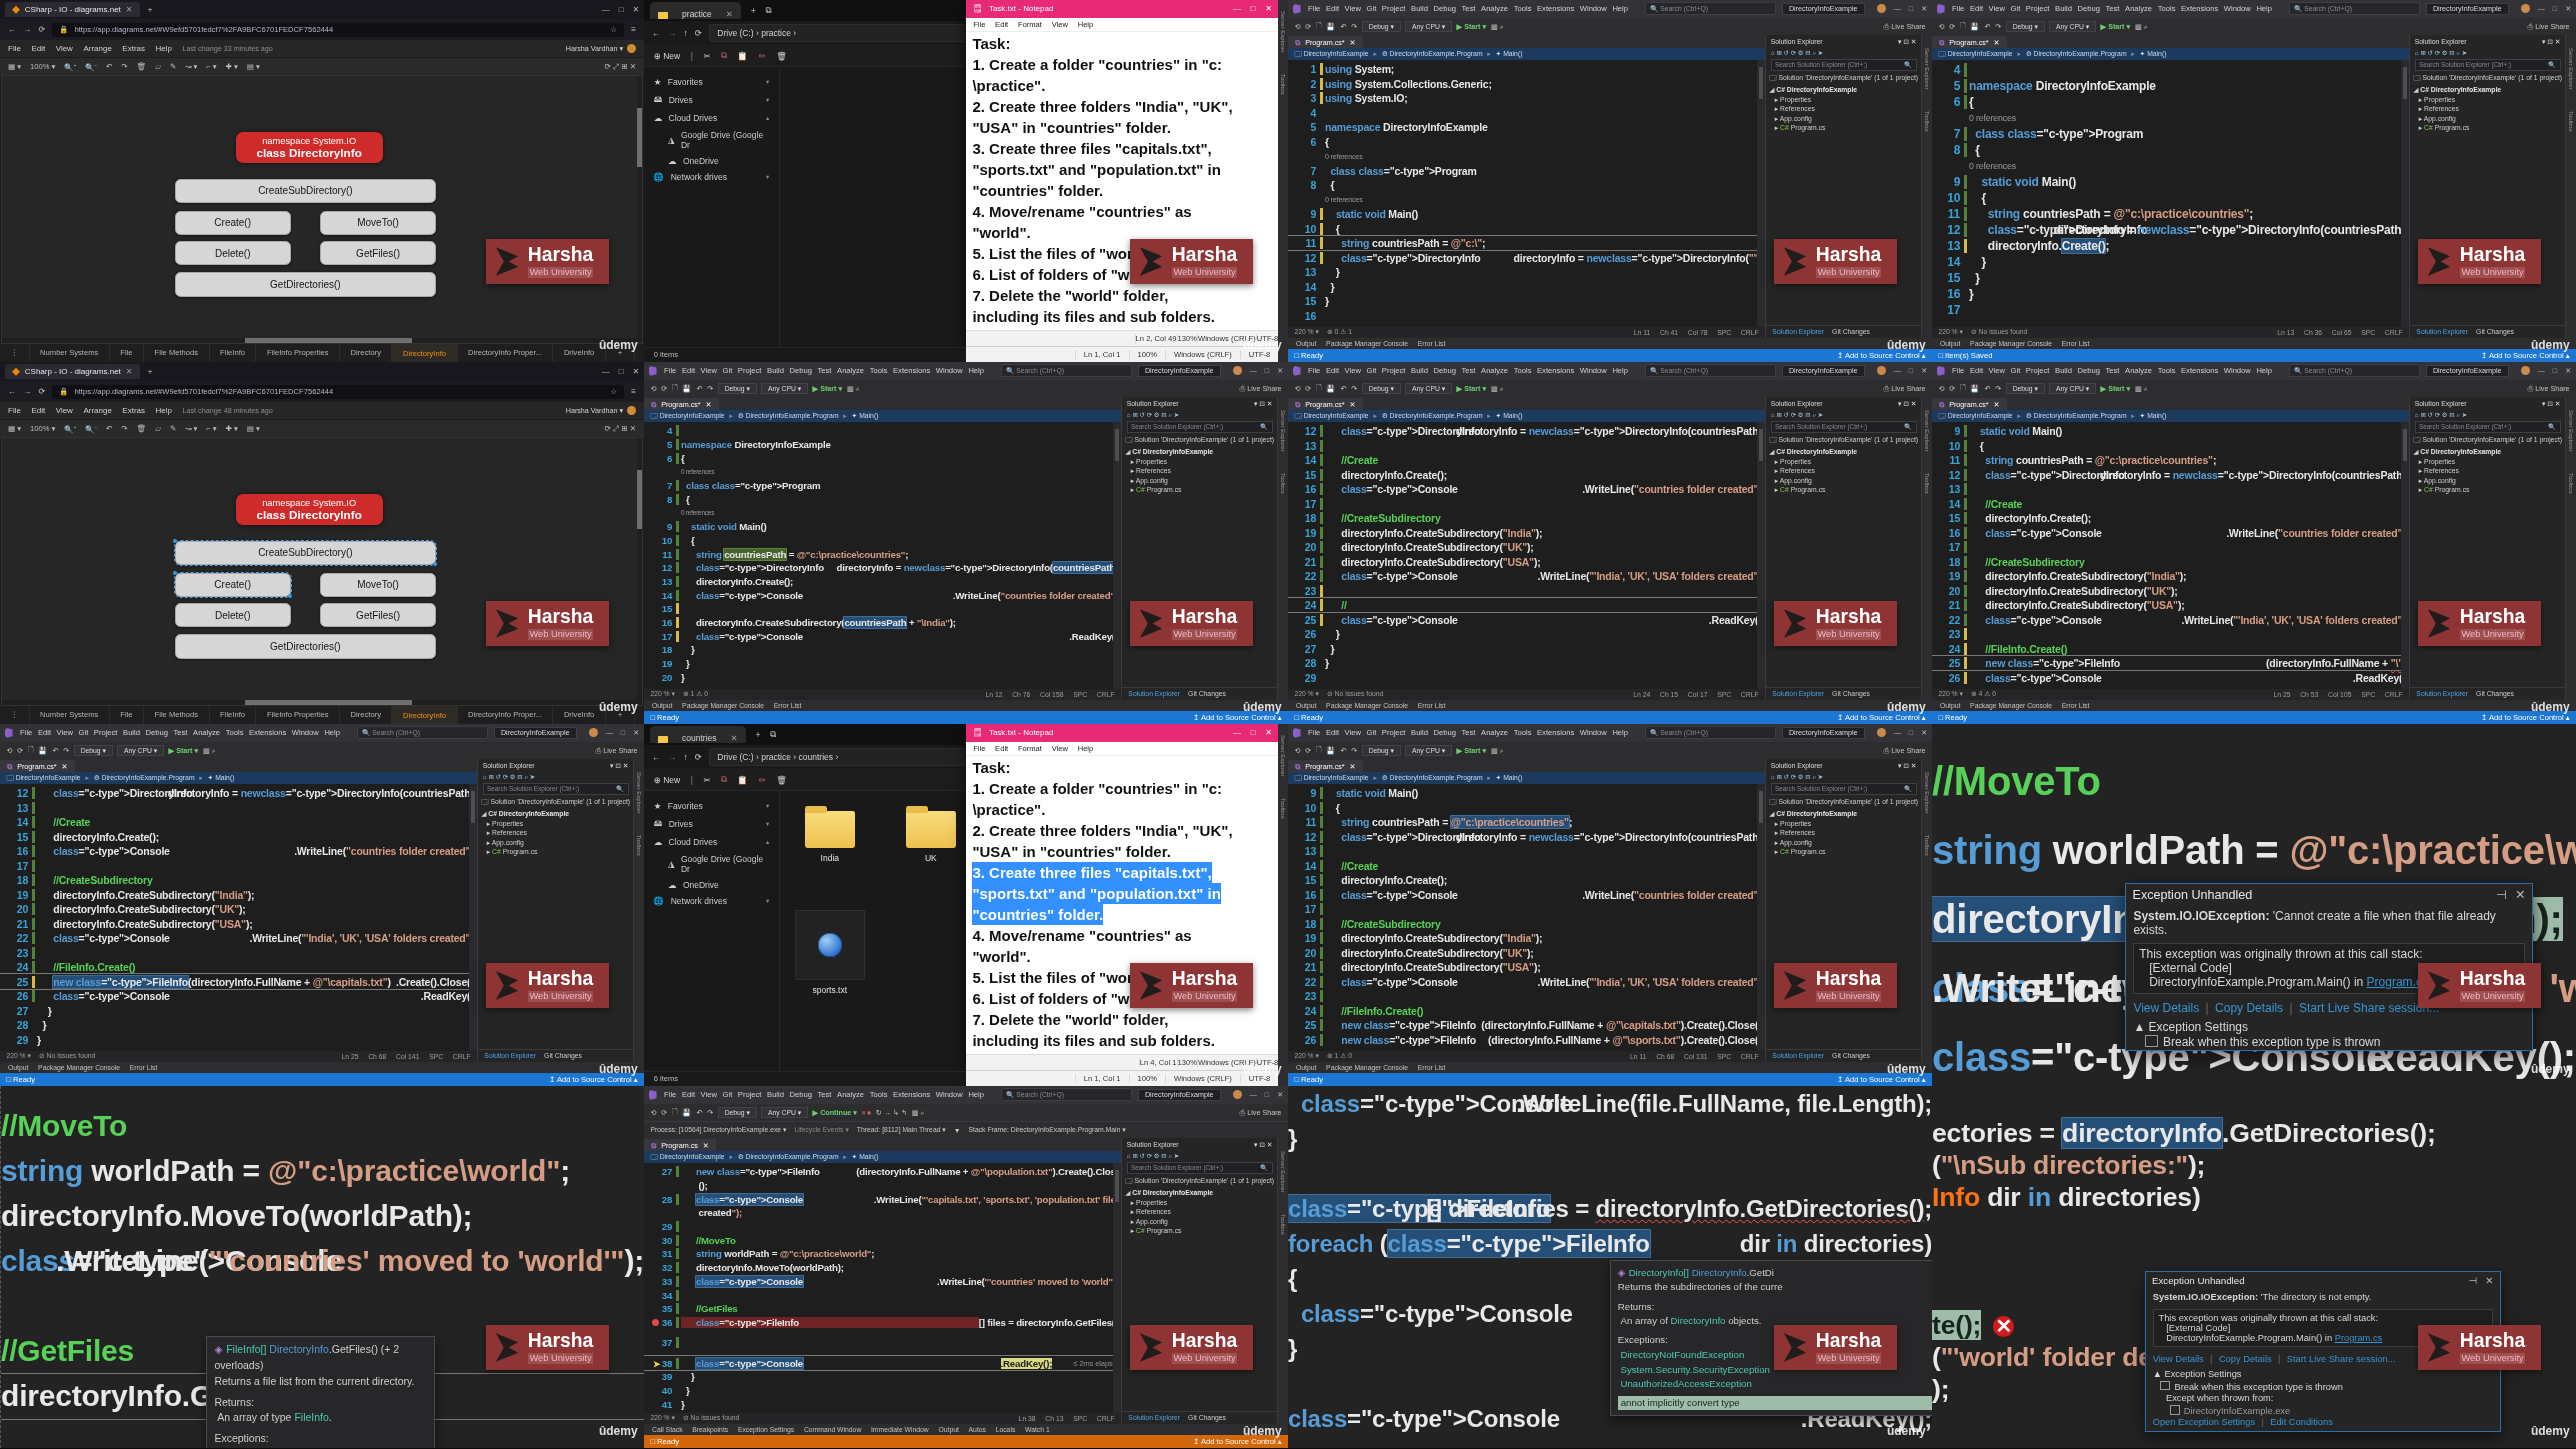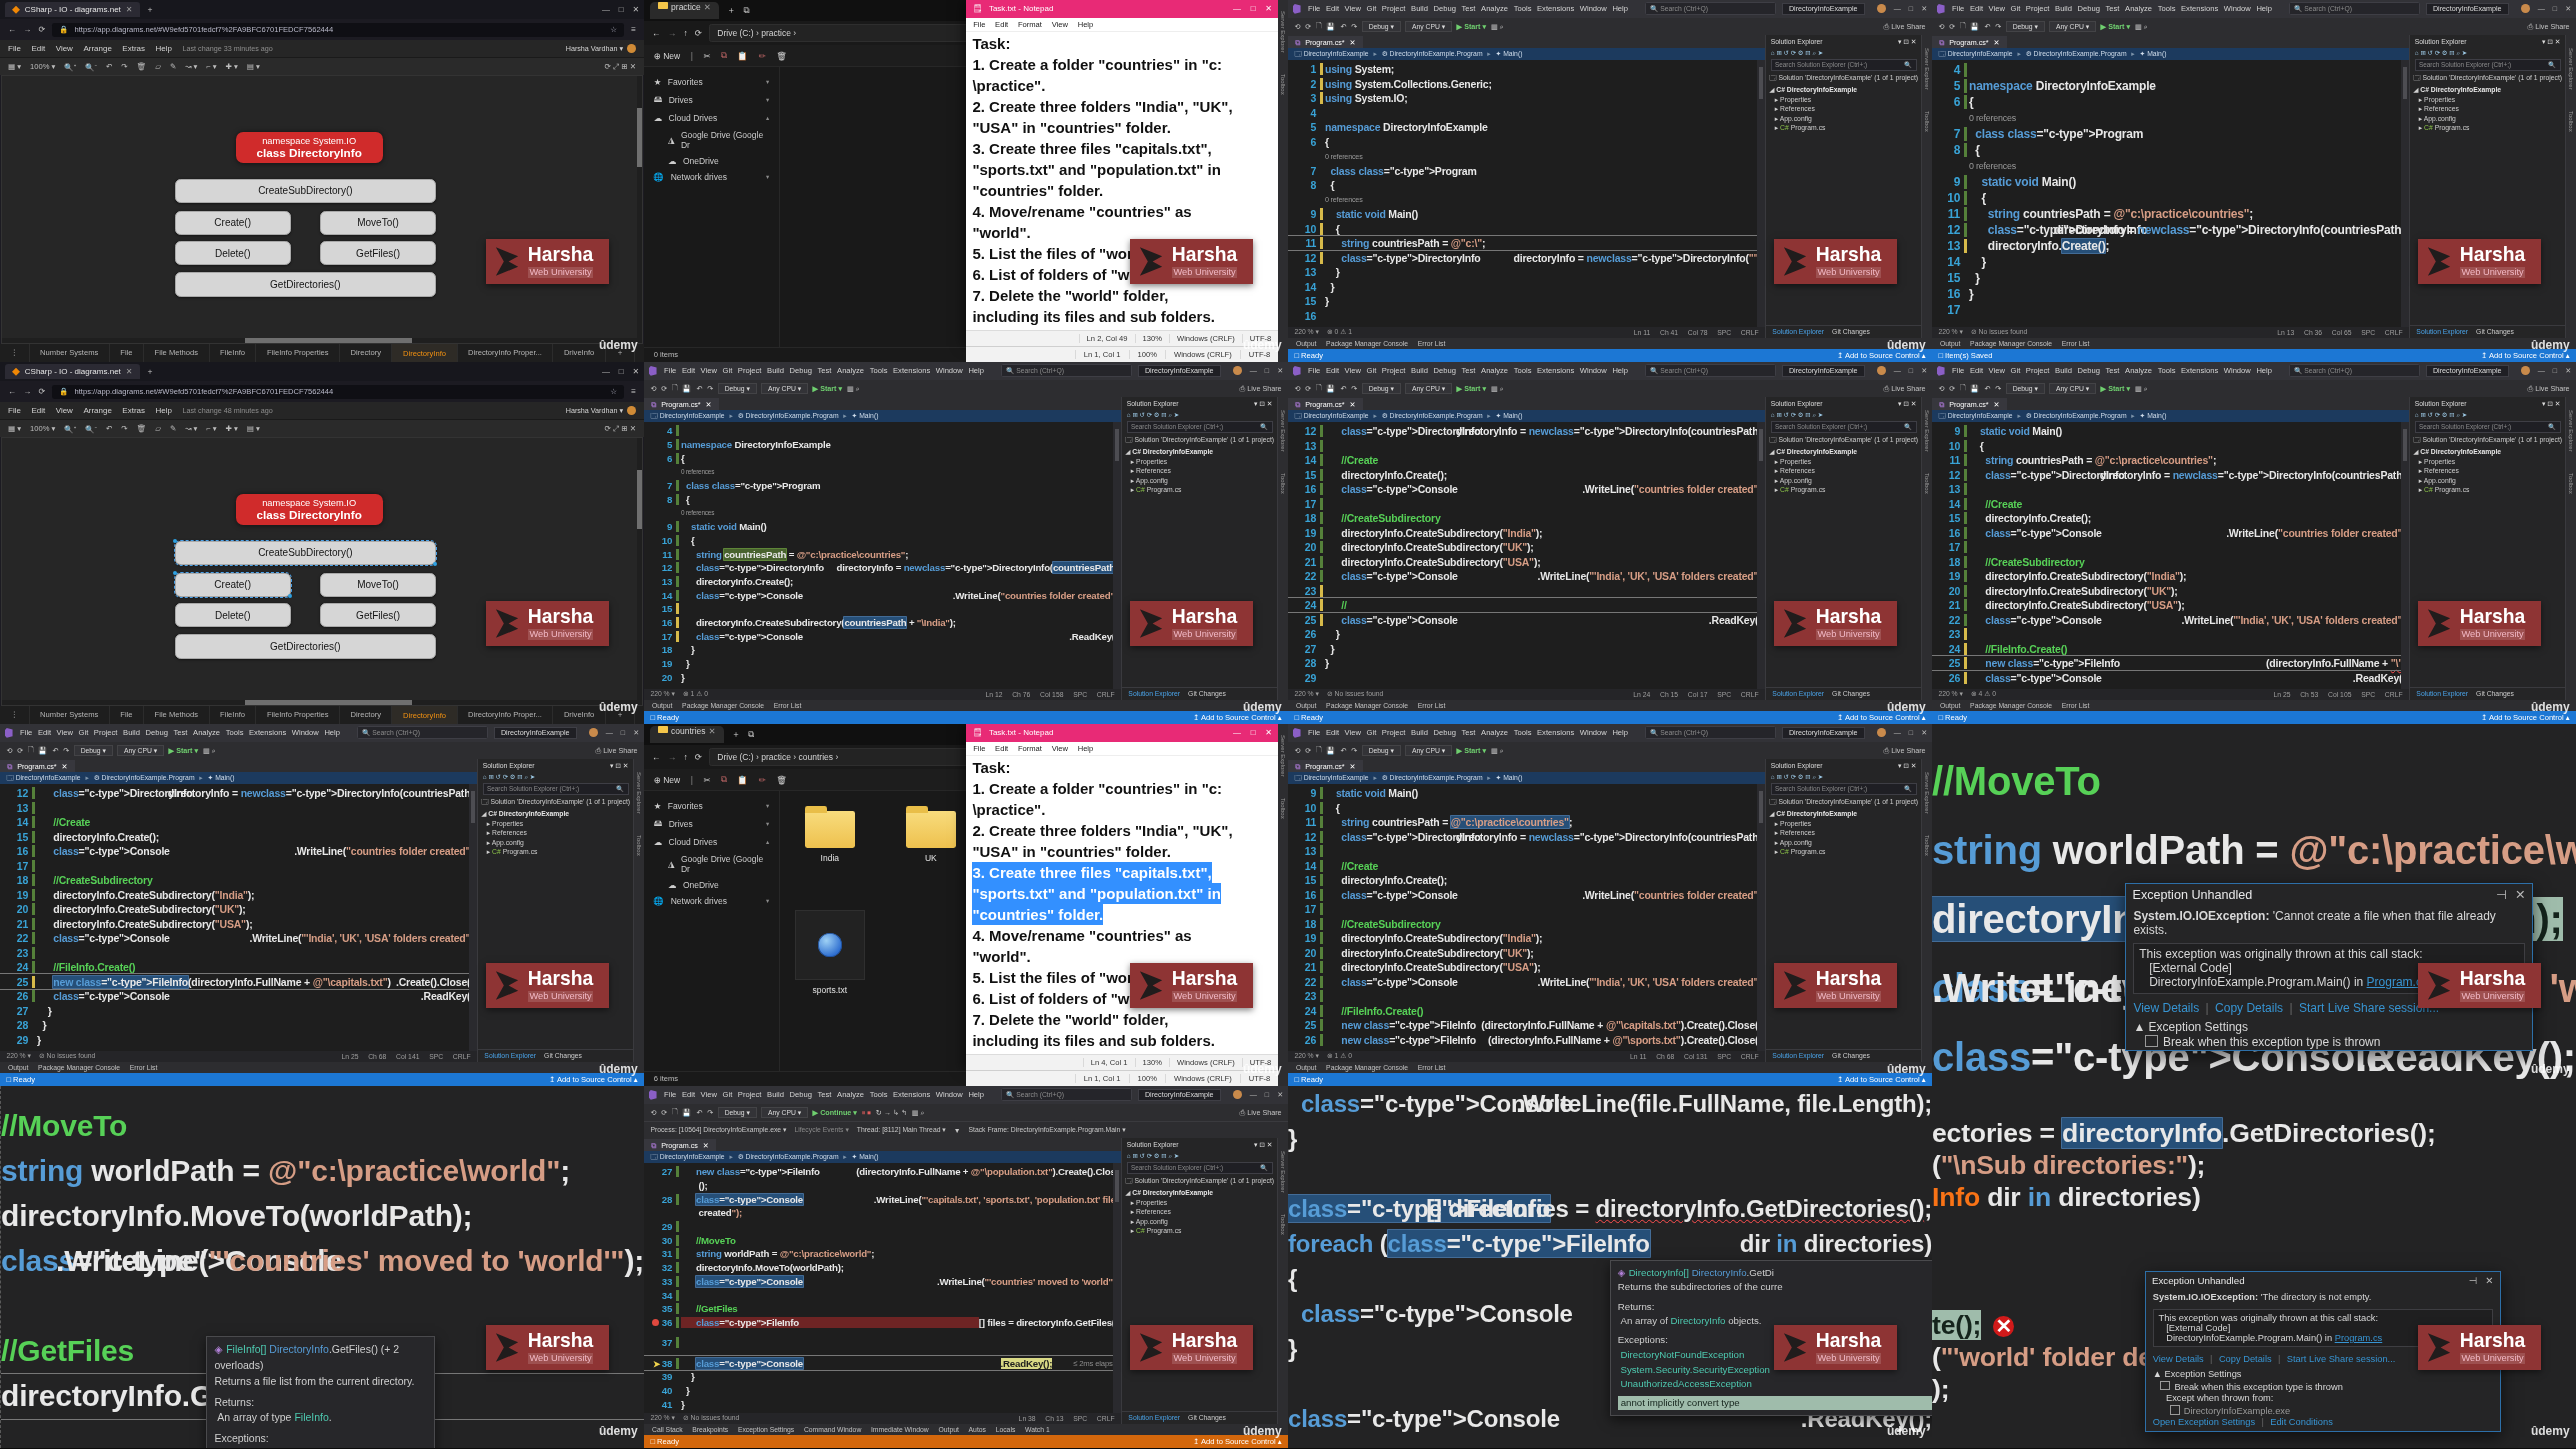--- a/index.html
+++ b/index.html
@@ -126,21 +126,21 @@
   .dg-scrollh i{position:absolute;left:38%;width:26%;height:100%;background:#6f6f6f}
   .dg-scrollv{position:absolute;top:0;bottom:0;right:0;width:4.8px;background:#1f1f1f}
   .dg-scrollv i{position:absolute;top:12%;height:22%;width:100%;background:#6f6f6f}
   .dg-pages{height:18.5px;display:flex;align-items:center;background:#1e1e1e;font-size:7.6px;color:#b5b5b5;flex:0 0 auto}
   .dg-page{padding:0 10.5px;border-right:0.8px solid #2c2c2c;height:100%;display:flex;align-items:center;white-space:nowrap}
   .dg-page.on{color:#f29111;background:#2e2b26;border-top:1.6px solid #f29111}
 
   
   .ex{position:absolute;inset:0;display:flex;flex-direction:column;background:#191919;color:#d6d6d6}
   .ex-tabs{height:21px;background:#101010;display:flex;align-items:center;padding:0 6.4px;gap:8px;font-size:8.5px;flex:0 0 auto}
-  .ex-tab{background:#2a2a2a;border-radius:4.8px 4.8px 0 0;height:17px;display:flex;align-items:flex-start;gap:3px;padding:0 8px}
+  .ex-tab{background:#2a2a2a;border-radius:4.8px 4.8px 0 0;height:17px;display:flex;align-items:flex-end;gap:14px;padding:0 8px}
   .ex-fold-ic{width:9.7px;height:7.2px;background:#f4c64a;border-radius:0.8px}
   .ex-addr{height:24px;display:flex;align-items:center;gap:7.2px;padding:0 8px;background:#191919;font-size:8.5px;flex:0 0 auto}
   .ex-crumb{flex:1;height:16px;background:#232323;border:0.8px solid #2e2e2e;border-radius:2.4px;display:flex;align-items:center;padding:0 7.2px;gap:4.8px}
   .ex-search{flex:0 0 27%;height:16px;background:#232323;border:0.8px solid #2e2e2e;border-radius:2.4px;display:flex;align-items:center;justify-content:space-between;padding:0 6.4px;color:#9a9a9a}
   .ex-toolbar{height:21px;display:flex;align-items:center;gap:10.5px;padding:0 9.7px;background:#1d1d1d;border-bottom:0.8px solid #272727;font-size:8.5px;flex:0 0 auto}
   .ex-body{flex:1;display:flex;min-height:0}
   .ex-side{flex:0 0 135px;border-right:0.8px solid #272727;padding-top:6.4px;font-size:8.5px}
   .ex-si{display:flex;align-items:center;gap:6.4px;padding:3.2px 9.7px;color:#cdcdcd}
   .ex-si.child{padding-left:24px}
   .ex-si .chev{margin-left:auto;color:#8a8a8a;font-size:6.4px}
@@ -155,21 +155,21 @@
 
   
   .np{position:absolute;right:9.7px;top:0;width:48.5%;height:95.6%;display:flex;flex-direction:column;background:#fff;box-shadow:-3.2px 0 11.3px rgba(0,0,0,.5)}
   .np-title{height:17.7px;background:#e82a76;color:#fff;display:flex;align-items:center;gap:6.4px;padding:0 6.4px;font-size:8px;flex:0 0 auto}
   .np-title .ctr{margin-left:auto;display:flex;gap:9.7px}
   .np-menu{height:13px;display:flex;gap:9.7px;align-items:center;background:#fff;color:#222;font-size:7.6px;padding:0 7.2px;border-bottom:0.8px solid #eee;flex:0 0 auto}
   .np-body{flex:1;padding:1.6px 6.4px;overflow:hidden}
   .np-line{font-weight:bold;color:#111;font-size:15px;line-height:21px;white-space:pre;width:fit-content}
   .np-line.sel{background:#3390ff;color:#fff}
   .np-status{height:15.3px;background:#f2f2f2;border-top:0.8px solid #dcdcdc;display:flex;align-items:center;font-size:7.6px;color:#333;flex:0 0 auto}
-  .np-status span{border-left:0.8px solid #d9d9d9;padding:0 7px;margin-left:auto0}
+  .np-status span{border-left:0.8px solid #d9d9d9;padding:0 0;margin-left:auto0}
   .np-status .fill{flex:1}
   .np2{position:absolute;right:9.7px;bottom:0;width:48.5%;height:15.3px;background:#f2f2f2;border-top:0.8px solid #cfcfcf;display:flex;align-items:center;font-size:7.6px;color:#333}
   .np2 .fill{flex:1}
   .np2 span{border-left:0.8px solid #d9d9d9;padding:0 8px}
   .exdock{position:absolute;right:0;top:0;bottom:0;width:9.7px;background:#2d2d30;display:flex;flex-direction:column;align-items:center;gap:21px;padding-top:11.3px}
   .exdock span{writing-mode:vertical-rl;font-size:6px;color:#9a9a9a}
 </style>
 </head>
 <body>
 

